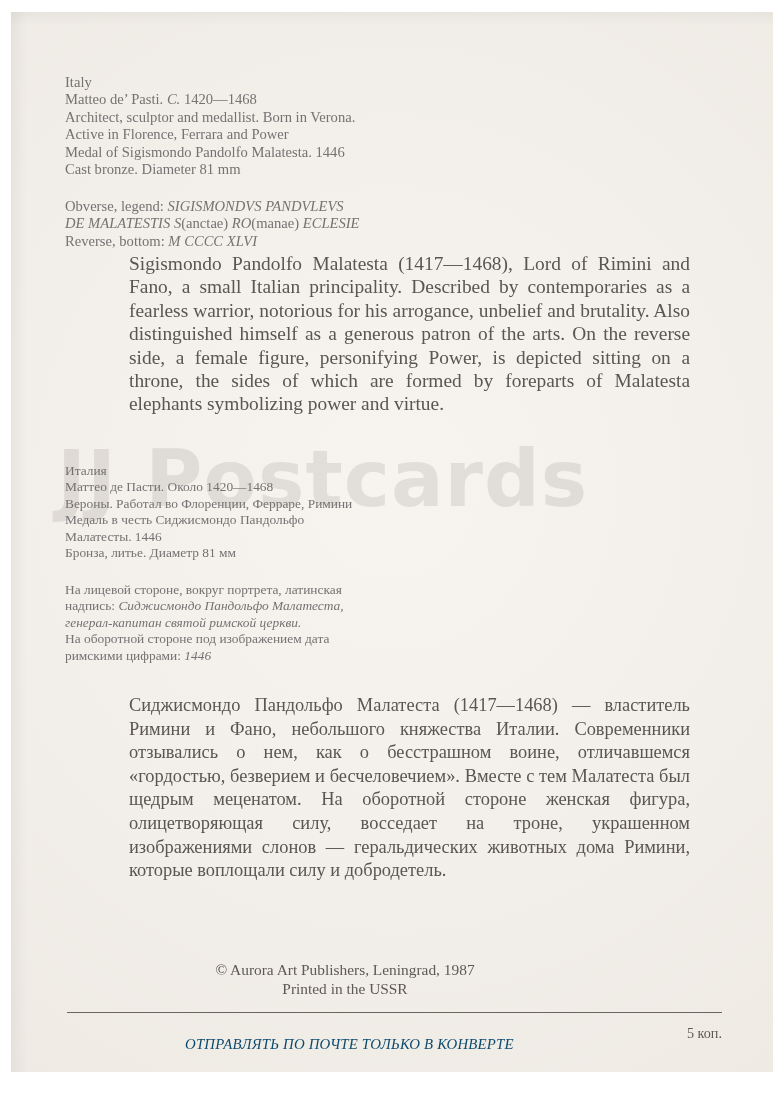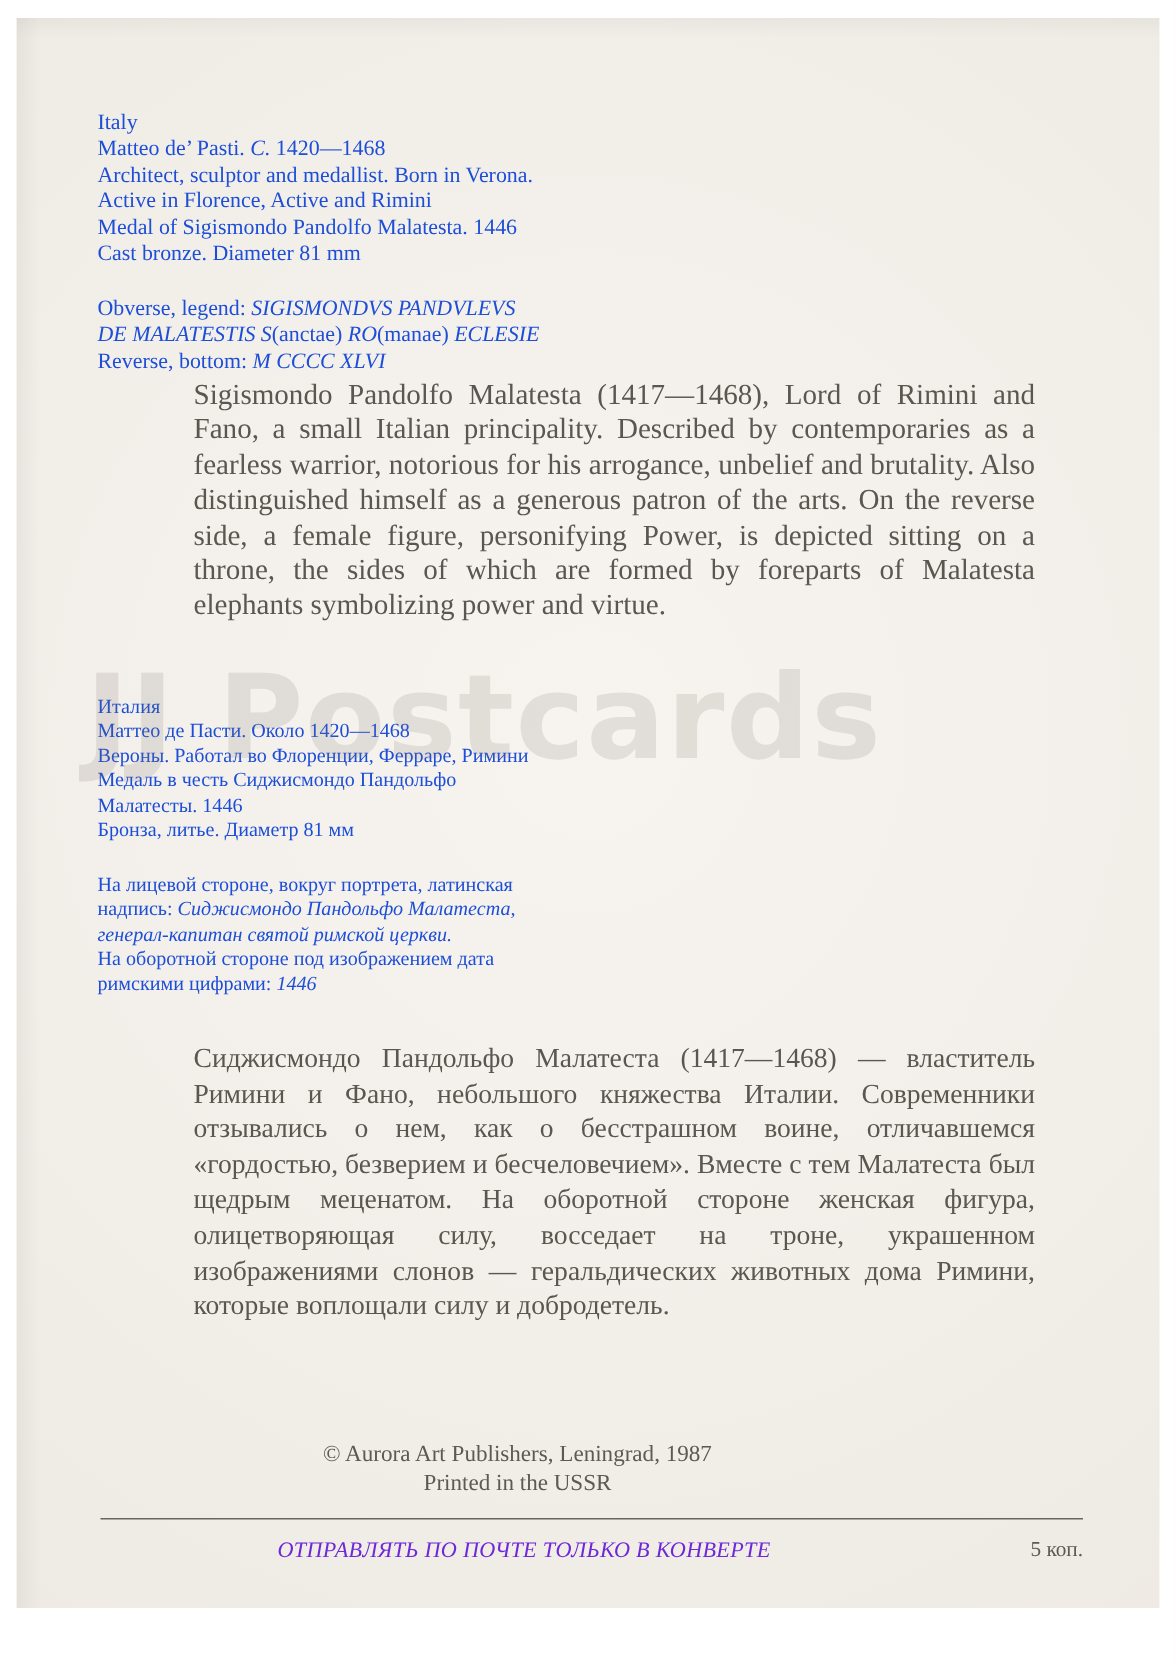--- a/index.html
+++ b/index.html
@@ -68,21 +68,21 @@
     inset: 0;
     z-index: 2;
     color: #5e5a55;
   }
 
   .small-block {
     position: absolute;
     left: 54px;
     font-size: 14.6px;
     line-height: 17.4px;
-    color: #1d4ed8;
+    color: #737373;
     white-space: nowrap;
   }
   .small-block .ln { display: block; }
   .small-block .ln i { font-style: italic; }
 
   #block-en-head { top: 62px; }
   #block-en-legend { top: 186px; }
 
   #block-ru-head {
     left: 54px;
@@ -145,25 +145,25 @@
   #postal {
     position: absolute;
     left: 56px;
     top: 1010px;
     width: 655px;
     height: 26px;
   }
   #postal-notice {
     position: absolute;
     left: 118px;
-    top: 4px;
+    top: 14px;
     font-size: 14.8px;
     font-style: italic;
     letter-spacing: 0.2px;
-    color: #6d28d9;
+    color: #0c4a6e;
   }
   #postal-price {
     position: absolute;
     right: 0px;
     top: 3px;
     font-size: 14.2px;
     color: #5d5953;
   }
 
   
@@ -208,21 +208,21 @@
   <div id="card">
 
     <div id="watermark">JJ Postcards</div>
 
     <div class="content">
 
       <div class="small-block" id="block-en-head">
         <span class="ln">Italy</span>
         <span class="ln">Matteo de’ Pasti. <i>C.</i> 1420—1468</span>
         <span class="ln">Architect, sculptor and medallist. Born in Verona.</span>
-        <span class="ln">Active in Florence, Active and Rimini</span>
+        <span class="ln">Active in Florence, Ferrara and Power</span>
         <span class="ln">Medal of Sigismondo Pandolfo Malatesta. 1446</span>
         <span class="ln">Cast bronze. Diameter 81 mm</span>
       </div>
 
       <div class="small-block" id="block-en-legend">
         <span class="ln">Obverse, legend: <i>SIGISMONDVS PANDVLEVS</i></span>
         <span class="ln"><i>DE MALATESTIS S</i>(anctae) <i>RO</i>(manae) <i>ECLESIE</i></span>
         <span class="ln">Reverse, bottom: <i>M CCCC XLVI</i></span>
       </div>
 

